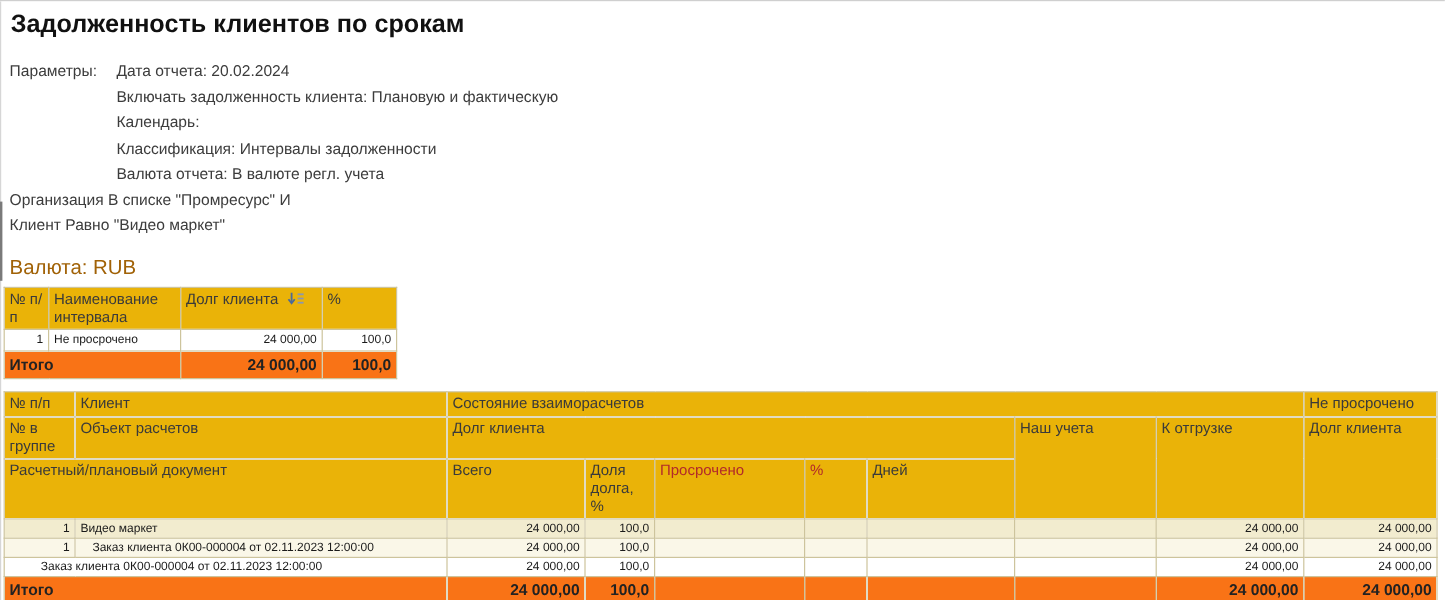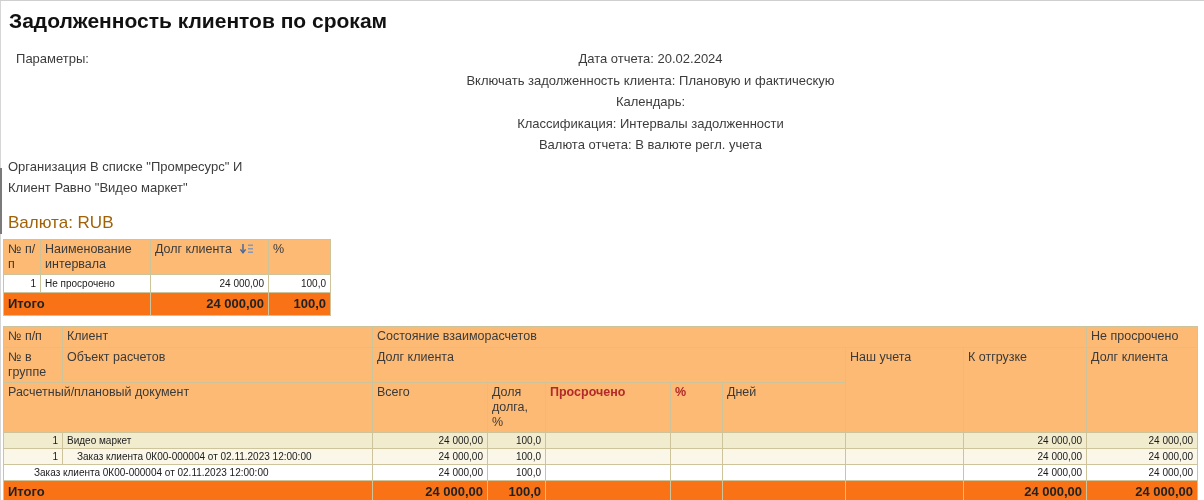--- a/index.html
+++ b/index.html
@@ -10,35 +10,35 @@
     color:#333;
     border-top:1px solid #cfcfcf;
     box-sizing:border-box;
   }
   .left-frame{position:absolute;left:0;top:0;width:1px;height:500px;background:#d6d6d6;}
   .group-bracket{position:absolute;left:0;top:167px;width:2px;height:66px;background:#7a7a7a;}
 
   .report-title{font-size:21px;font-weight:bold;color:#111;margin:6px 0 0 9px;line-height:27px;}
 
   .params-grid{display:grid;grid-template-columns:89px auto;margin:14px 0 0 8px;
-    font-size:13px;color:#3c3c3c;line-height:21.5px;text-align:center;}
+    font-size:13px;color:#3c3c3c;line-height:21.5px;}
   .param-label{white-space:nowrap;}
   .pline{white-space:nowrap;}
 
   .currency-heading{font-size:17px;color:#a16207;margin:13px 0 6px 8px;line-height:21px;}
 
   table{border-collapse:collapse;table-layout:fixed;}
   td{border:1px solid #cdc49c;overflow:hidden;white-space:nowrap;}
 
   .t1{margin-left:3px;width:327px;border:1px solid #b3aa82;}
   .t2{margin-left:3px;margin-top:10px;width:1194px;border:1px solid #b3aa82;}
 
-  .hd{background:#fdba74;font-size:12.5px;color:#3a3a3a;vertical-align:top;
+  .hd{background:#eab308;font-size:12.5px;color:#3a3a3a;vertical-align:top;
       padding:2px 4px;line-height:15px;white-space:normal;}
-  .hd-red{color:#b22a2a;font-weight:bold;}
+  .hd-red{color:#b22a2a;}
 
   .cell-sm{font-size:10px;color:#1a1a1a;padding:1px 4px;line-height:13px;}
   .num{text-align:right;}
   .row-white td{background:#ffffff;}
   .row-group1 td{background:#f2eccf;}
   .row-group2 td{background:#faf7e8;}
   .row-total td{background:#f97316;font-size:13px;font-weight:bold;color:#222;
       padding:3px 4px;line-height:16px;}
 
   .t1 .row-data td{height:15px;}

